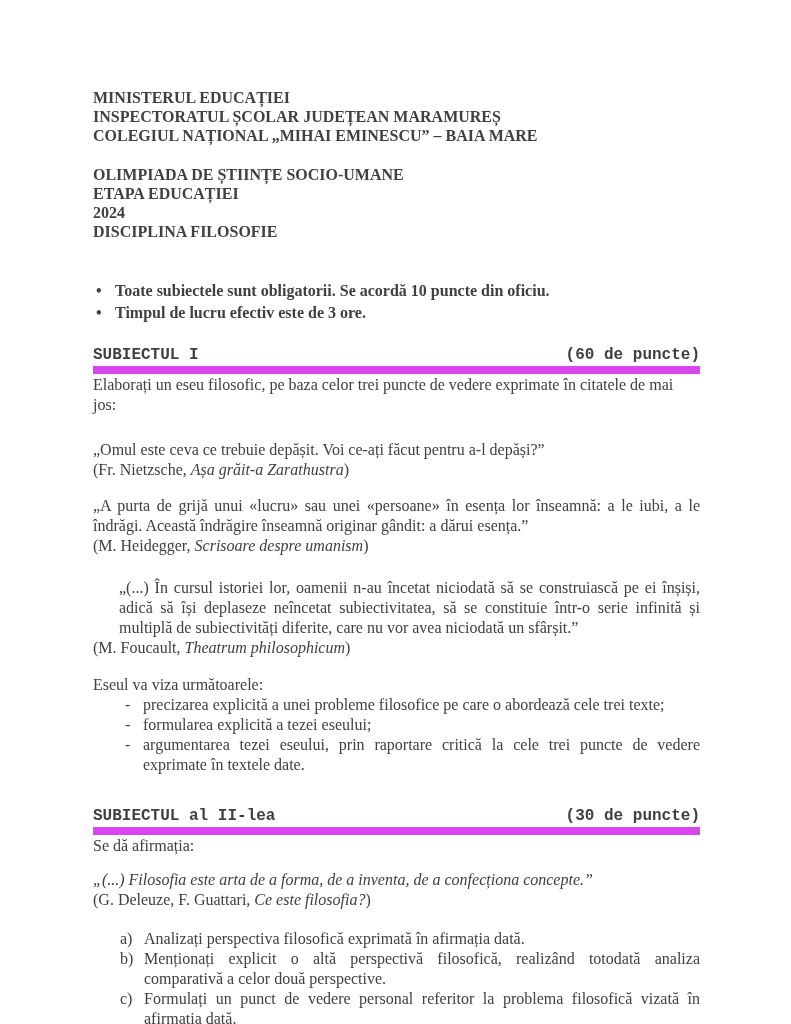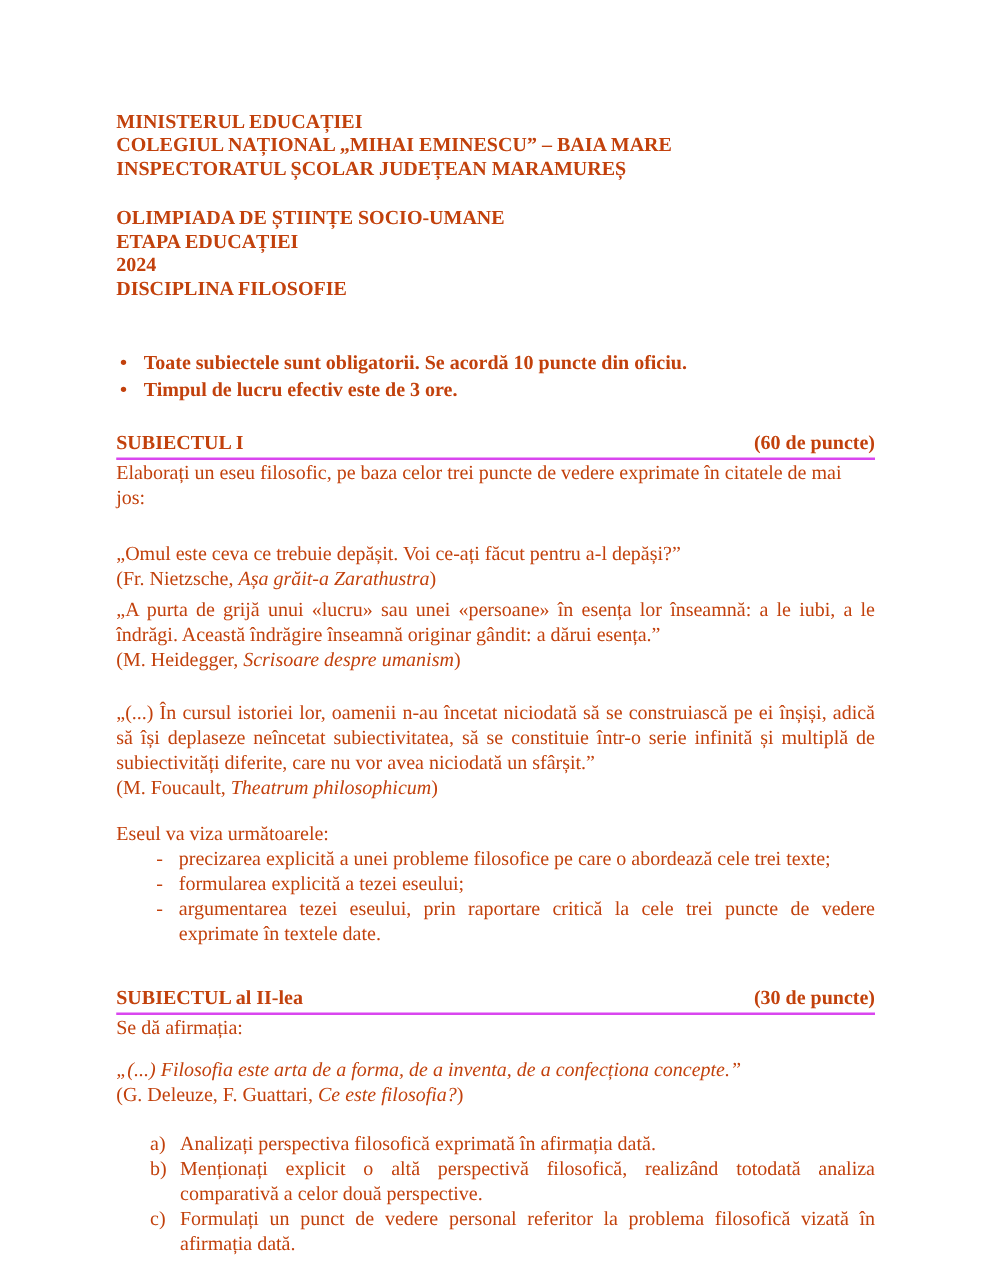--- a/index.html
+++ b/index.html
@@ -7,47 +7,48 @@
     position: relative;
     width: 791px;
     height: 1024px;
     box-sizing: border-box;
     margin: 0 auto;
     background: #ffffff;
     padding: 88px 91px 40px 93px;
     font-family: "Liberation Serif", serif;
     font-size: 16px;
     line-height: 20px;
-    color: #c2410c;
+    color: #404040;
   }
   p { margin: 0; }
 
   .header-block { font-weight: bold; line-height: 19px; }
   .title-block  { font-weight: bold; line-height: 19px; text-align: left; margin-top: 20px; }
 
   .instructions { margin-top: 39px; font-weight: bold; }
   .bullet-row { display: flex; line-height: 22px; }
   .bullet-marker { flex: 0 0 22px; padding-left: 3px; box-sizing: border-box; }
 
   .subject-heading {
     display: flex;
     justify-content: space-between;
     font-weight: bold;
-    border-bottom: 2px solid #d946ef;
+    border-bottom: 8px solid #d946ef;
     padding-bottom: 1px;
+    font-family: Liberation Mono, monospace;
   }
   .subject1-heading { margin-top: 21px; }
   .subject2-heading { margin-top: 31px; }
 
   .intro-line { margin-top: 1px; }
 
   .quote { text-align: justify; }
   .quote-1 { margin-top: 25px; }
-  .quote-2 { margin-top: 5px; }
-  .quote-3 { margin-top: 22px; }
+  .quote-2 { margin-top: 16px; }
+  .quote-3 { margin-top: 22px; margin-left: 26px; }
   .quote-4 { margin-top: 14px; font-style: italic; }
   .attribution { text-align: left; }
   .attribution .book-title { font-style: italic; }
 
   .essay-intro { margin-top: 17px; }
   .dash-list { }
   .dash-row { display: flex; }
   .dash-marker { flex: 0 0 18px; margin-left: 32px; }
   .dash-text { flex: 1; text-align: justify; }
 
@@ -56,22 +57,22 @@
   .task-label { flex: 0 0 24px; margin-left: 27px; }
   .task-text { flex: 1; text-align: justify; }
 </style>
 </head>
 <body>
 
 <div class="page">
 
   <div class="header-block">
     <p>MINISTERUL EDUCAȚIEI</p>
+    <p>INSPECTORATUL ȘCOLAR JUDEȚEAN MARAMUREȘ</p>
     <p>COLEGIUL NAȚIONAL „MIHAI EMINESCU” – BAIA MARE</p>
-    <p>INSPECTORATUL ȘCOLAR JUDEȚEAN MARAMUREȘ</p>
   </div>
 
   <div class="title-block">
     <p>OLIMPIADA DE ȘTIINȚE SOCIO-UMANE</p>
     <p>ETAPA EDUCAȚIEI</p>
     <p>2024</p>
     <p>DISCIPLINA FILOSOFIE</p>
   </div>
 
   <div class="instructions">

